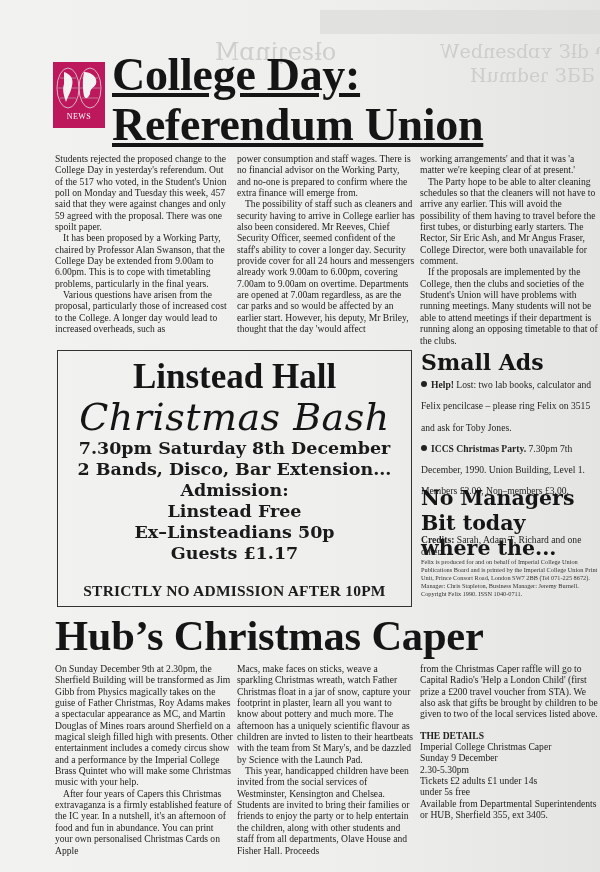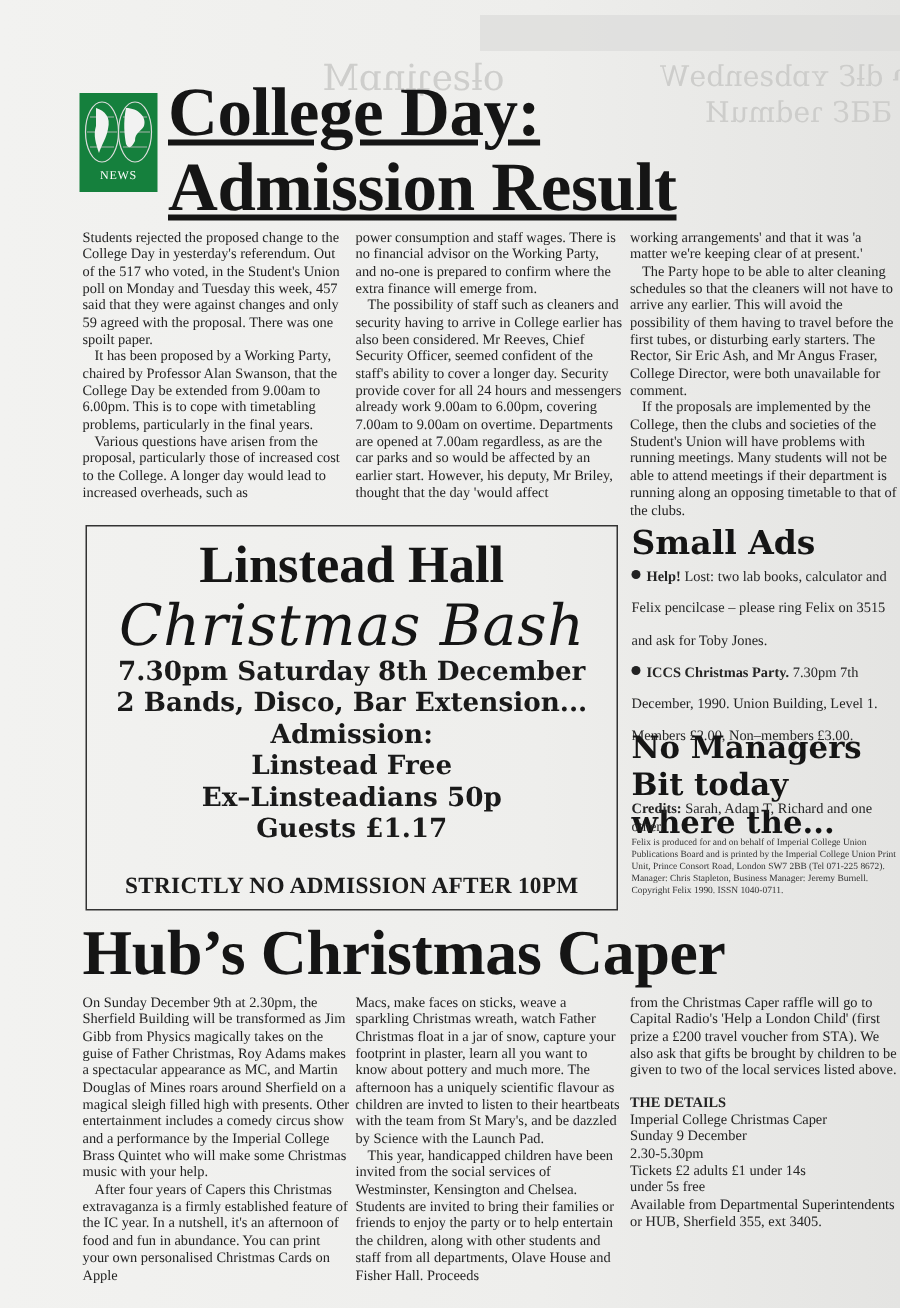--- a/index.html
+++ b/index.html
@@ -18,21 +18,21 @@
     background:#dcdcda; opacity:.7;
   }
   .ghost {
     position:absolute; color:#c9c9c7; font-family:"DejaVu Serif", serif;
     font-size:19px; transform:scaleX(-1); white-space:nowrap; opacity:.85;
   }
 
   
   .news-icon {
     position:absolute; left:53px; top:62px; width:52px; height:66px;
-    background:#15803d; display:flex; flex-direction:column; align-items:center;
+    background:#be185d; display:flex; flex-direction:column; align-items:center;
   }
   .news-icon svg { margin-top:4px; }
   .news-icon .lbl {
     color:#fff; font-size:8px; font-family:"Liberation Serif", serif;
     letter-spacing:.5px; margin-top:2px;
   }
   .headline1 {
     position:absolute; left:112px; top:50px; font-weight:bold;
     font-size:46px; line-height:50px; letter-spacing:-.3px; color:#151515;
     white-space:nowrap;
@@ -94,21 +94,21 @@
     <ellipse cx="12" cy="22" rx="11" ry="20" fill="none" stroke="#ddd" stroke-width=".8"></ellipse>
     <ellipse cx="34" cy="22" rx="11" ry="20" fill="none" stroke="#ddd" stroke-width=".8"></ellipse>
     <path d="M4 12 H20 M2 22 H22 M4 32 H20 M26 12 H42 M24 22 H44 M26 32 H42" stroke="#bbb" stroke-width=".6"></path>
     <path d="M8 6 C14 8 18 12 16 20 C15 26 12 30 10 36 C8 30 6 24 8 18 Z" fill="#f2f2f2"></path>
     <path d="M28 6 C36 6 42 12 40 18 C38 22 34 22 34 28 C32 32 30 34 28 30 C27 24 26 16 28 6 Z" fill="#f2f2f2"></path>
   </svg>
   <span class="lbl">NEWS</span>
 </div>
 <div class="headline1">
   <div>College Day:</div>
-  <div>Admission Result</div>
+  <div>Referendum Union</div>
 </div>
 
 <div class="col" style="left:55px; top:153px; width:178px;">
   <p>Students rejected the proposed change to the College Day in yesterday's referendum. Out of the 517 who voted, in the Student's Union poll on Monday and Tuesday this week, 457 said that they were against changes and only 59 agreed with the proposal. There was one spoilt paper.</p>
   <p>It has been proposed by a Working Party, chaired by Professor Alan Swanson, that the College Day be extended from 9.00am to 6.00pm. This is to cope with timetabling problems, particularly in the final years.</p>
   <p>Various questions have arisen from the proposal, particularly those of increased cost to the College. A longer day would lead to increased overheads, such as</p>
 </div>
 <div class="col" style="left:237px; top:153px; width:178px;">
   <p>power consumption and staff wages. There is no financial advisor on the Working Party, and no-one is prepared to confirm where the extra finance will emerge from.</p>
   <p>The possibility of staff such as cleaners and security having to arrive in College earlier has also been considered. Mr Reeves, Chief Security Officer, seemed confident of the staff's ability to cover a longer day. Security provide cover for all 24 hours and messengers already work 9.00am to 6.00pm, covering 7.00am to 9.00am on overtime. Departments are opened at 7.00am regardless, as are the car parks and so would be affected by an earlier start. However, his deputy, Mr Briley, thought that the day 'would affect</p>

